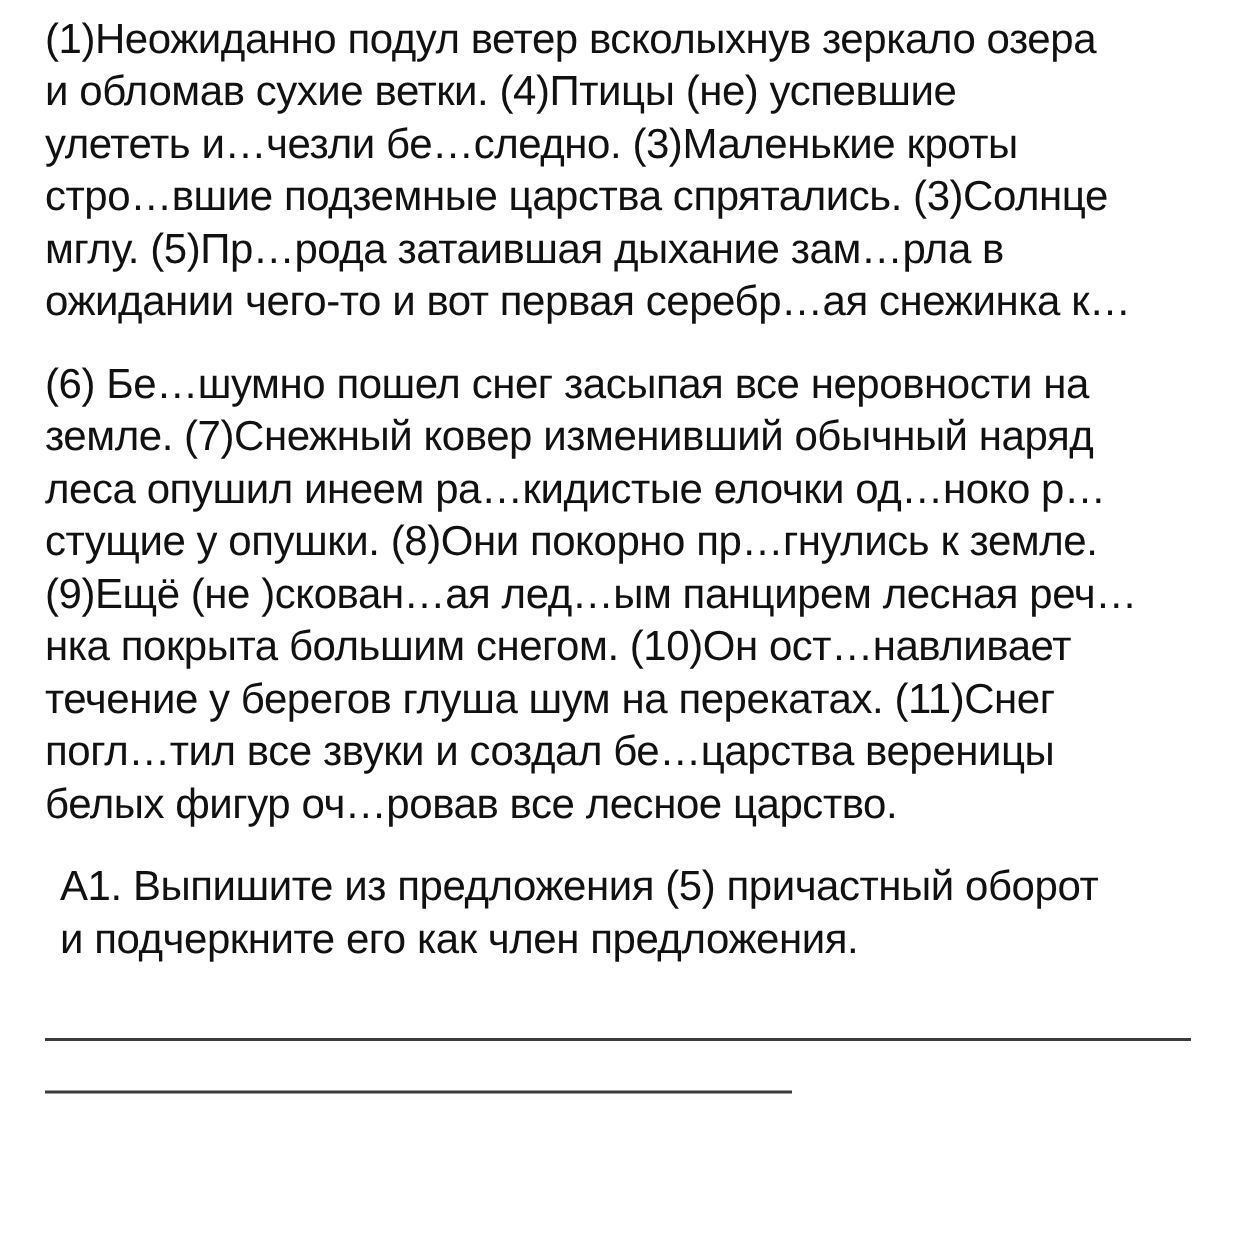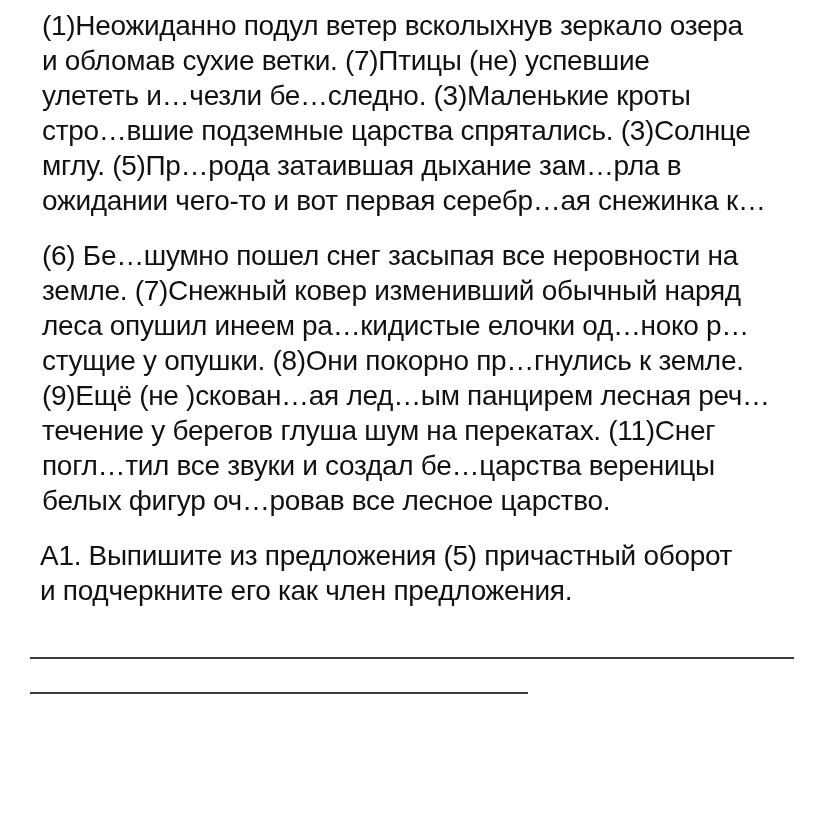--- a/index.html
+++ b/index.html
@@ -17,21 +17,21 @@
   .doc {
     padding: 8px 24px 0 30px;
   }
   .line {
     font-size: 28px;
     line-height: 35px;
     white-space: nowrap;
     letter-spacing: -0.3px;
   }
   .paragraph {
-    margin: 0 0 20px 12px;
+    margin: 0 0 20px 0;
   }
   .task {
     margin: 10px;
   }
   .answer {
     margin-top: 49px;
   }
   .blank {
     height: 0;
     border-bottom: 2px solid #3c3c3c;
@@ -44,33 +44,34 @@
     margin-top: 33px;
   }
 </style>
 </head>
 <body>
 
 <div class="doc">
 
   <div class="paragraph">
     <div class="line">(1)Неожиданно подул ветер всколыхнув зеркало озера</div>
-    <div class="line">и обломав сухие ветки. (7)Птицы (не) успевшие</div>
+    <div class="line">и обломав сухие ветки. (4)Птицы (не) успевшие</div>
     <div class="line">улететь и…чезли бе…следно. (3)Маленькие кроты</div>
     <div class="line">стро…вшие подземные царства спрятались. (3)Солнце</div>
     <div class="line">мглу. (5)Пр…рода затаившая дыхание зам…рла в</div>
     <div class="line">ожидании чего-то и вот первая серебр…ая снежинка к…</div>
   </div>
 
   <div class="paragraph">
     <div class="line">(6) Бе…шумно пошел снег засыпая все неровности на</div>
     <div class="line">земле. (7)Снежный ковер изменивший обычный наряд</div>
     <div class="line">леса опушил инеем ра…кидистые елочки од…ноко р…</div>
     <div class="line">стущие у опушки. (8)Они покорно пр…гнулись к земле.</div>
     <div class="line">(9)Ещё (не )скован…ая лед…ым панцирем лесная реч…</div>
+    <div class="line">нка покрыта большим снегом. (10)Он ост…навливает</div>
     <div class="line">течение у берегов глуша шум на перекатах. (11)Снег</div>
     <div class="line">погл…тил все звуки и создал бе…царства вереницы</div>
     <div class="line">белых фигур оч…ровав все лесное царство.</div>
   </div>
 
   <div class="task">
     <div class="line">А1. Выпишите из предложения (5) причастный оборот</div>
     <div class="line">и подчеркните его как член предложения.</div>
   </div>
 

